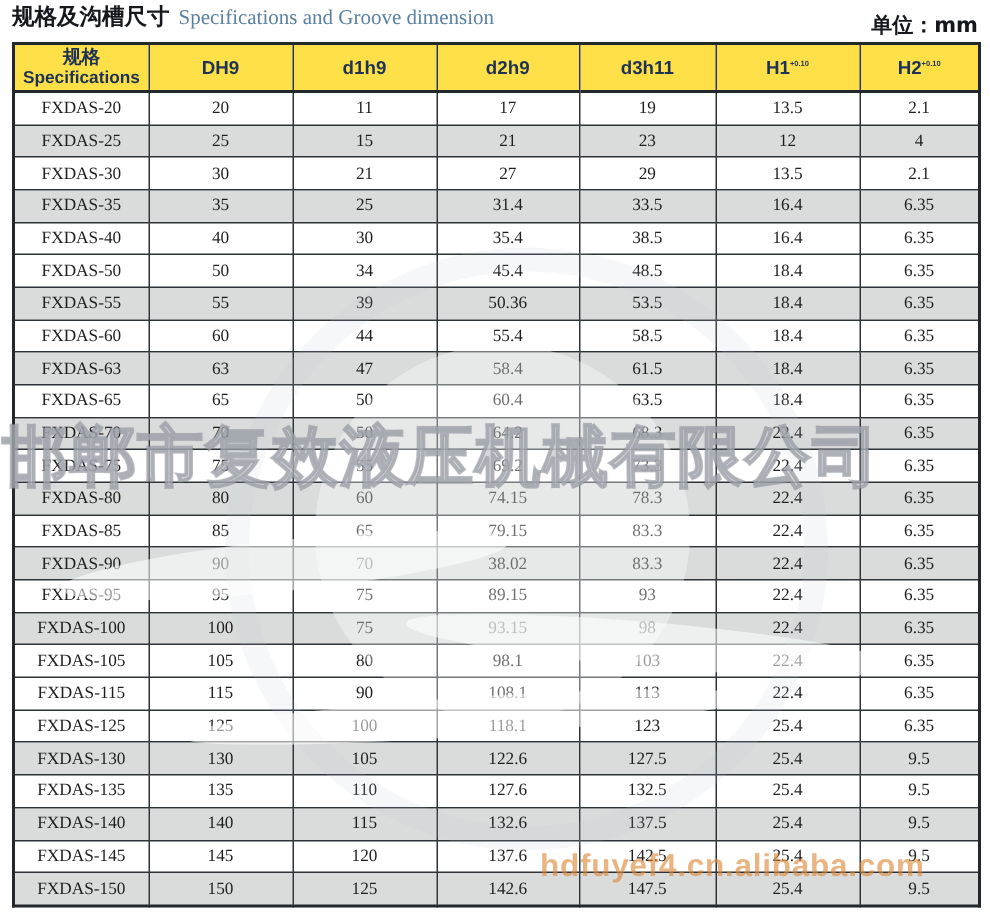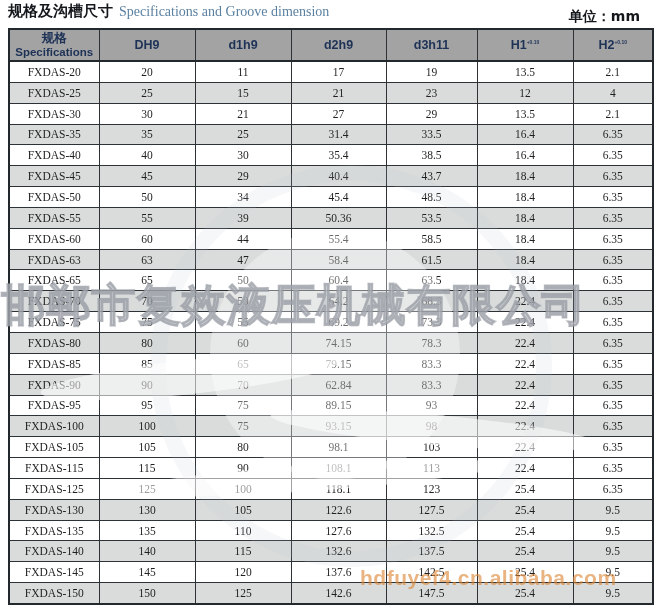--- a/index.html
+++ b/index.html
@@ -1,34 +1,34 @@
 <!DOCTYPE html>
 <html><head>
 <meta charset="utf-8">
 <style>
   html,body{margin:0;padding:0;}
   body{
     width:660px;height:611px;position:relative;background:#ffffff;
     font-family:"Liberation Sans",sans-serif;overflow:hidden;
   }
   
-  .titlebar{position:absolute;top:2px;left:8px;right:20px;height:24px;white-space:nowrap;}
+  .titlebar{position:absolute;top:2px;left:8px;right:8px;height:24px;white-space:nowrap;}
   .title-cn{font-family:"DejaVu Sans",sans-serif;font-weight:bold;font-size:15px;color:#15181c;}
   .title-en{font-family:"Liberation Serif",serif;font-size:14px;color:#5b81a1;margin-left:6px;}
   .unit{position:absolute;right:0;top:6px;font-size:14px;color:#14171b;font-weight:bold;
         font-family:"DejaVu Sans",sans-serif;}
   
   table{
     position:absolute;left:8px;top:28px;width:644px;height:577px;
     border-collapse:collapse;table-layout:fixed;
     border:2px solid #23282c;
   }
   th,td{border:1px solid #2d3237;text-align:center;vertical-align:middle;padding:0;overflow:hidden;}
   thead th{
-    background:#a3a3a3;color:#1e3256;font-size:12.5px;font-weight:bold;height:30px;
+    background:#fde047;color:#1e3256;font-size:12.5px;font-weight:bold;height:30px;
     border-bottom:2px solid #23282c;line-height:1.15;
   }
   thead th .sub{font-size:11.5px;font-weight:bold;}
   thead th sup{font-size:5px;vertical-align:super;letter-spacing:0;}
   tbody td{
     font-family:"Liberation Serif",serif;font-size:11.5px;color:#1f1f1f;height:18.8px;
     background:#ffffff;
   }
   tbody tr.gray td{background:#dadcdc;}
   
@@ -125,29 +125,20 @@
       </tr>
       <tr>
         <td>FXDAS-40</td>
         <td>40</td>
         <td>30</td>
         <td>35.4</td>
         <td>38.5</td>
         <td>16.4</td>
         <td>6.35</td>
       </tr>
-      <tr class="gray">
-        <td>FXDAS-45</td>
-        <td>45</td>
-        <td>29</td>
-        <td>40.4</td>
-        <td>43.7</td>
-        <td>18.4</td>
-        <td>6.35</td>
-      </tr>
       <tr>
         <td>FXDAS-50</td>
         <td>50</td>
         <td>34</td>
         <td>45.4</td>
         <td>48.5</td>
         <td>18.4</td>
         <td>6.35</td>
       </tr>
       <tr class="gray">
@@ -219,21 +210,21 @@
         <td>65</td>
         <td>79.15</td>
         <td>83.3</td>
         <td>22.4</td>
         <td>6.35</td>
       </tr>
       <tr class="gray">
         <td>FXDAS-90</td>
         <td>90</td>
         <td>70</td>
-        <td>62.84</td>
+        <td>38.02</td>
         <td>83.3</td>
         <td>22.4</td>
         <td>6.35</td>
       </tr>
       <tr>
         <td>FXDAS-95</td>
         <td>95</td>
         <td>75</td>
         <td>89.15</td>
         <td>93</td>

